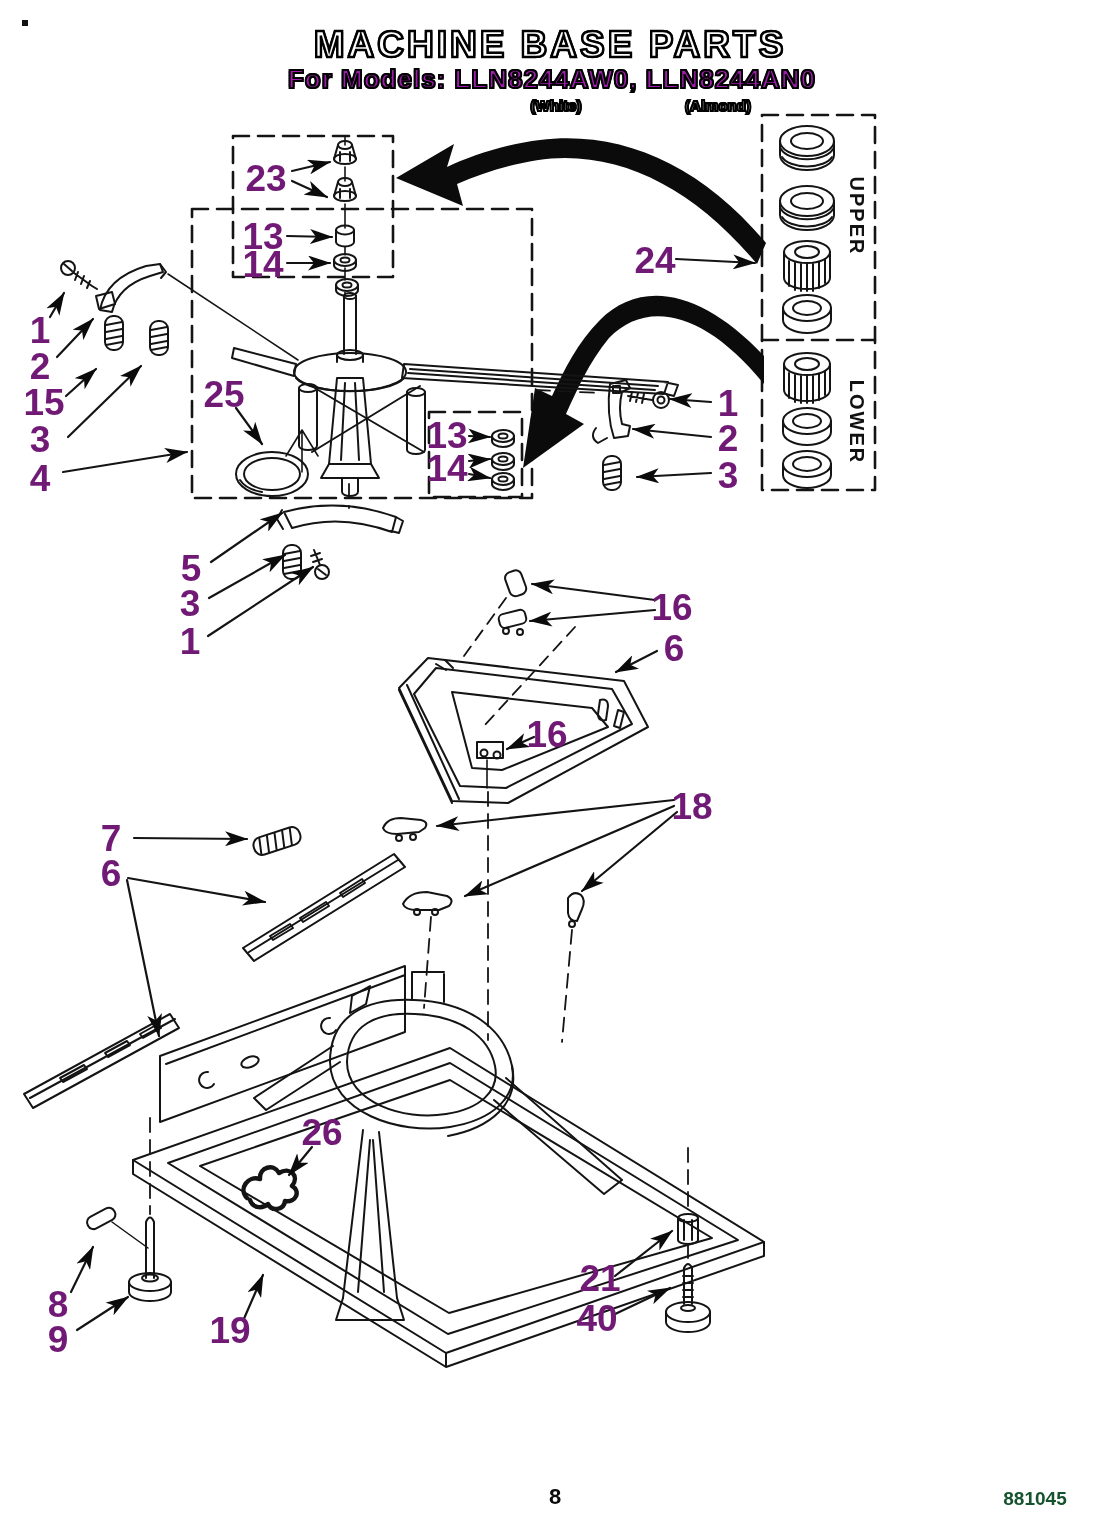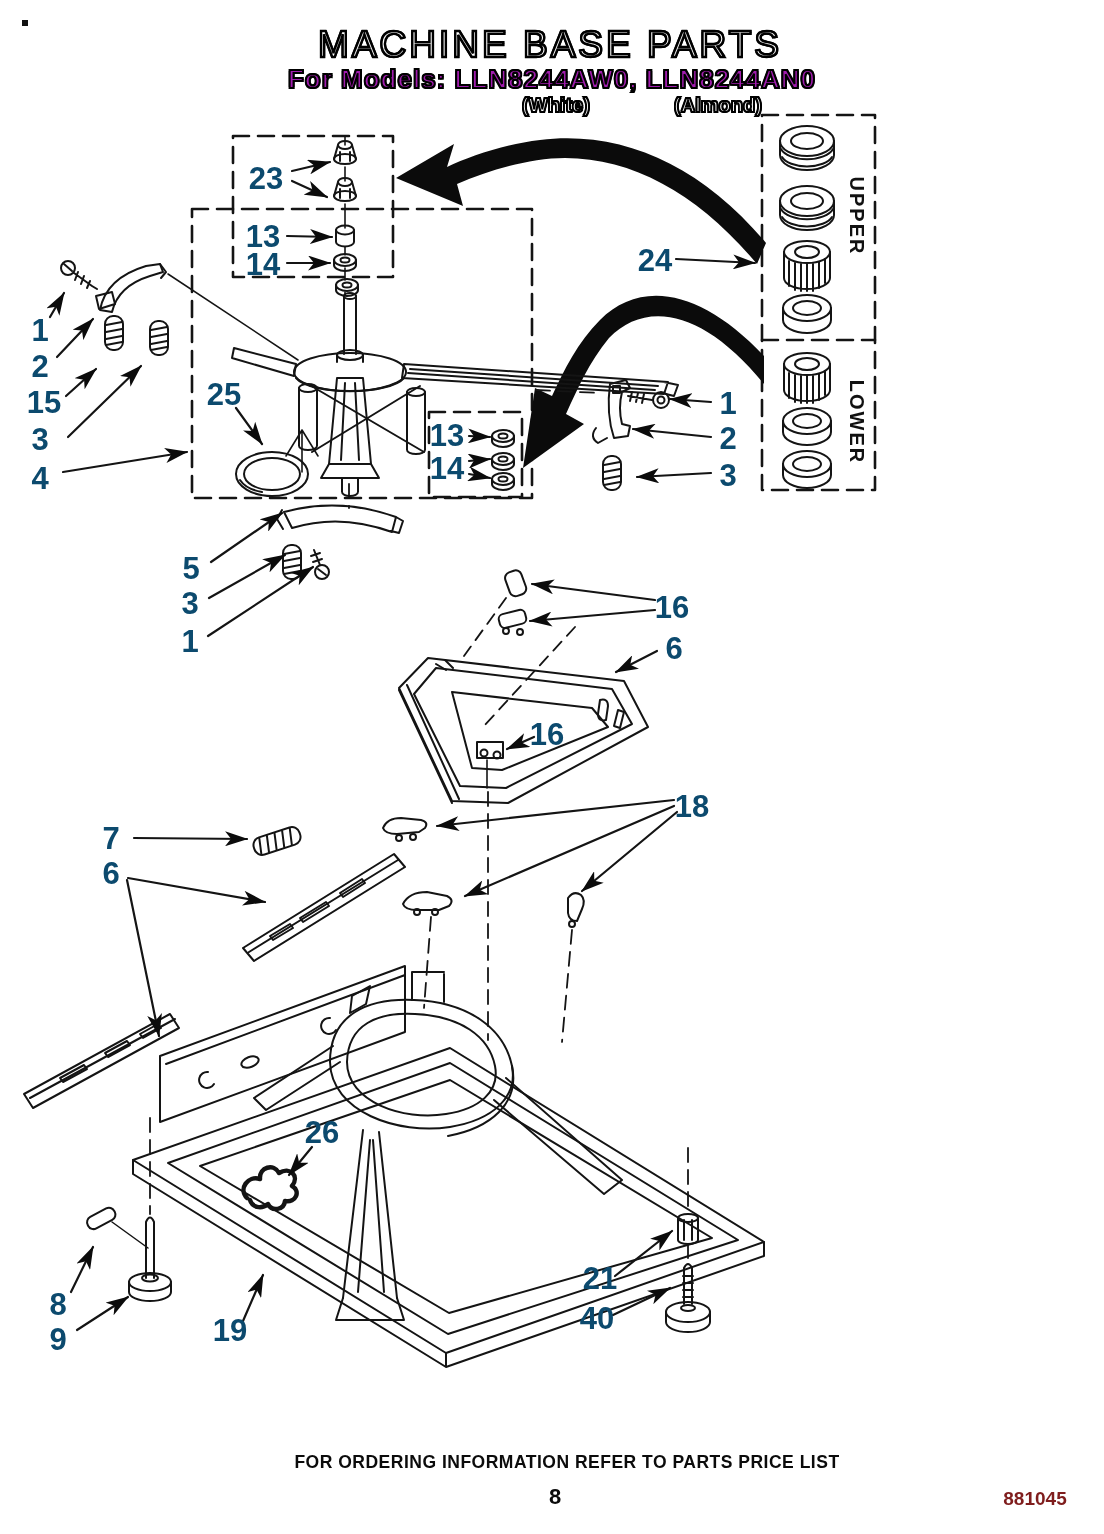--- a/index.html
+++ b/index.html
@@ -3,45 +3,45 @@
 <meta charset="utf-8">
 <style>
   html,body{margin:0;padding:0;background:#e8e8e8;}
   .stage{
     position:relative;width:1104px;height:1534px;background:#ffffff;
     font-family:"Liberation Sans",sans-serif;overflow:hidden;margin:0 auto;
   }
   .stage svg{position:absolute;left:0;top:0;}
   .abs{position:absolute;transform:translate(-50%,-50%);white-space:nowrap;}
   .outline-big{
-    font-weight:normal;font-size:37px;letter-spacing:3px;color:#fff;
+    font-weight:bold;font-size:37px;letter-spacing:3px;color:#fff;
     -webkit-text-stroke:2.4px #000;
     text-shadow:-1px -1px 0 #000,1px -1px 0 #000,-1px 1px 0 #000,1px 1px 0 #000;
   }
   .outline-mid{
     font-weight:bold;font-size:26px;letter-spacing:1px;color:#a21caf;
     -webkit-text-stroke:1.9px #000;
     text-shadow:-1px -1px 0 #000,1px -1px 0 #000,-1px 1px 0 #000,1px 1px 0 #000;
   }
   .outline-sm{
-    font-weight:bold;font-size:20px;color:#fff;
+    font-weight:bold;font-size:15px;color:#fff;
     -webkit-text-stroke:1.8px #000;
     text-shadow:-1px -1px 0 #000,1px -1px 0 #000,-1px 1px 0 #000,1px 1px 0 #000;
   }
   .co{
     position:absolute;transform:translate(-50%,-50%);
-    font-weight:bold;font-size:31px;color:#0c4a6e;line-height:1;
+    font-weight:bold;font-size:37px;color:#701a75;line-height:1;
   }
   .vlabel{
     position:absolute;transform:translate(-50%,-50%) rotate(90deg);
     font-weight:bold;font-size:20px;letter-spacing:2px;color:#111;
   }
   .foot-note{font-weight:bold;font-size:17.5px;letter-spacing:.5px;color:#0b0b0b;}
   .foot-page{font-weight:bold;font-size:22px;color:#0b0b0b;}
-  .foot-doc{font-weight:bold;font-size:19px;color:#7f1d1d;}
+  .foot-doc{font-weight:bold;font-size:19px;color:#14532d;}
 </style>
 </head>
 <body>
 
 <div class="stage">
 
   <svg width="1104" height="1534" viewBox="0 0 1104 1534" fill="none" stroke="#141414" stroke-width="2" stroke-linecap="round" stroke-linejoin="round">
 
     <defs>
       <marker id="ah" markerWidth="24" markerHeight="15" refX="22" refY="7.5" orient="auto" markerUnits="userSpaceOnUse">
@@ -378,16 +378,15 @@
   <div class="co" style="left:692px;top:806px">18</div>
   <div class="co" style="left:111px;top:838px">7</div>
   <div class="co" style="left:111px;top:873px">6</div>
   <div class="co" style="left:322px;top:1132px">26</div>
   <div class="co" style="left:58px;top:1304px">8</div>
   <div class="co" style="left:58px;top:1339px">9</div>
   <div class="co" style="left:230px;top:1330px">19</div>
   <div class="co" style="left:600px;top:1278px">21</div>
   <div class="co" style="left:597px;top:1318px">40</div>
 
-  <div class="abs foot-note" style="left:567px;top:1462px">FOR ORDERING INFORMATION REFER TO PARTS PRICE LIST</div>
   <div class="abs foot-page" style="left:555px;top:1497px">8</div>
   <div class="abs foot-doc" style="left:1035px;top:1499px">881045</div>
 </div>
 
 </body></html>

